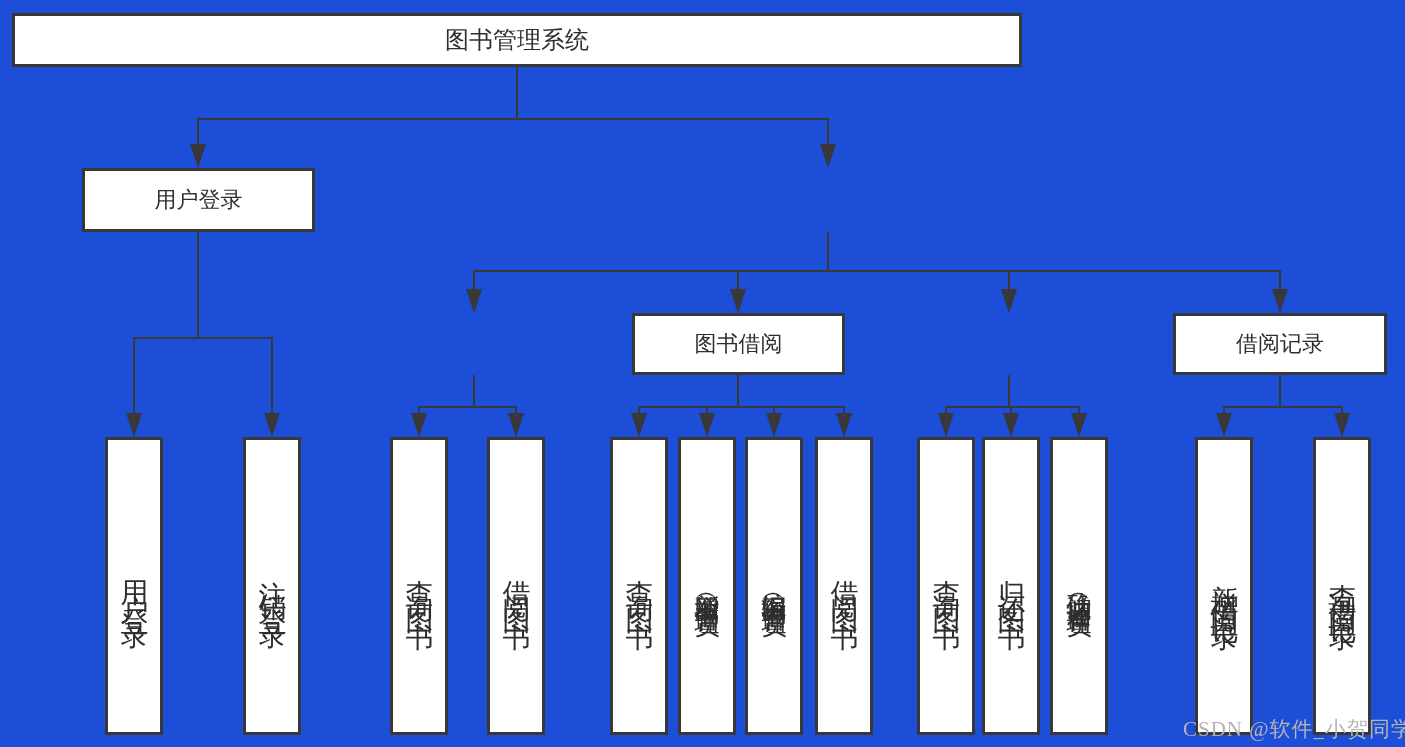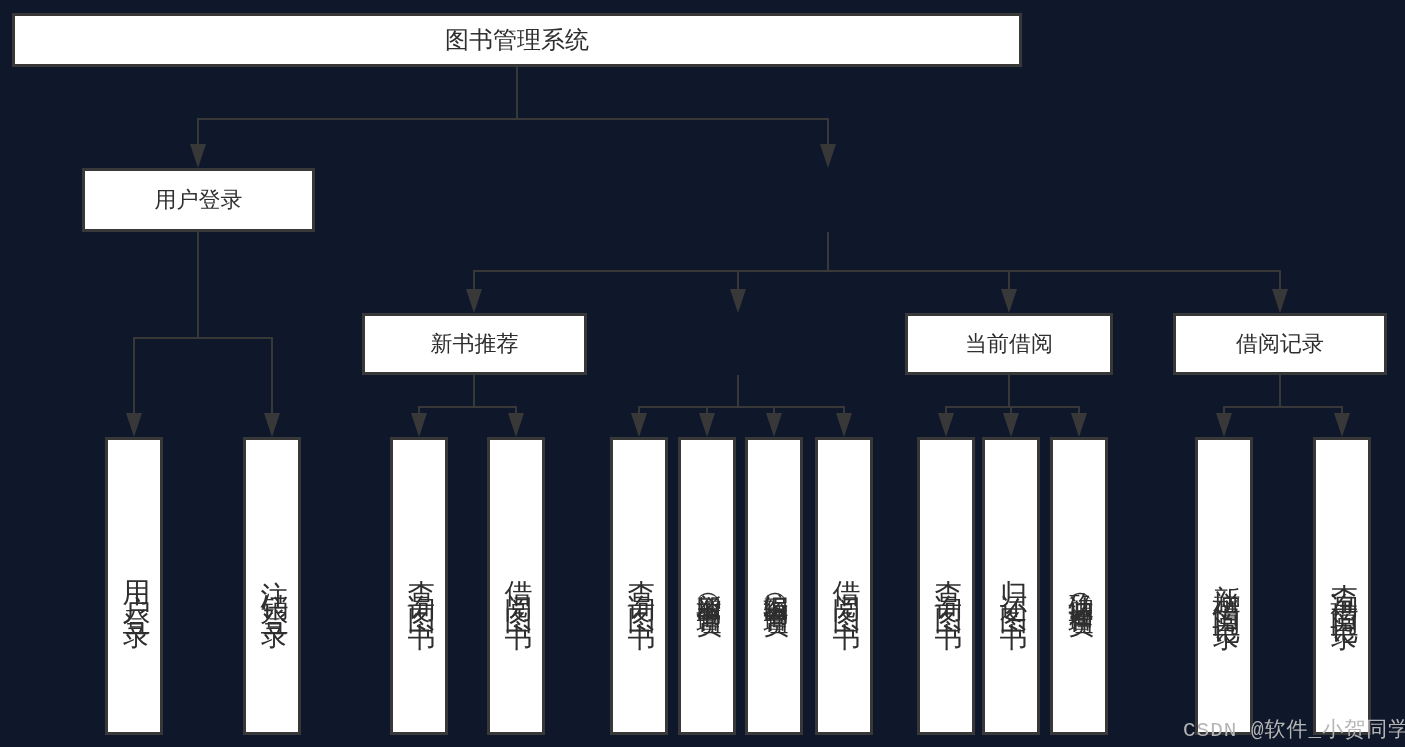--- a/index.html
+++ b/index.html
@@ -1,20 +1,20 @@
 <!DOCTYPE html>
 <html><head>
 <meta charset="utf-8">
 <style>
   html,body{margin:0;padding:0;background:#fff;}
   .canvas{
     position:relative;
     width:1405px;height:747px;
-    background:#0f172a;
-    font-family:Liberation Mono, monospace;
+    background:#1d4ed8;
+    font-family:Liberation Serif, serif;
     overflow:hidden;
   }
   
   .vl{position:absolute;width:2px;background:#383838;}
   .hl{position:absolute;height:2px;background:#383838;}
   .ah{position:absolute;width:0;height:0;
       border-left:8px solid transparent;
       border-right:8px solid transparent;
       border-top:24px solid #383838;}
   
@@ -95,25 +95,22 @@
   <div class="ah" style="left:1334px;top:413px;"></div>
 
   <div class="node hnode root" style="left:12px;top:13px;width:1010px;height:54px;">
     <span>图书管理系统</span>
   </div>
 
   <div class="node hnode" style="left:82px;top:168px;width:233px;height:64px;">
     <span>用户登录</span>
   </div>
 
-  <div class="node hnode" style="left:362px;top:313px;width:225px;height:62px;">
-    <span>新书推荐</span>
-  </div>
-  <div class="node hnode" style="left:905px;top:313px;width:208px;height:62px;">
-    <span>当前借阅</span>
+  <div class="node hnode" style="left:632px;top:313px;width:213px;height:62px;">
+    <span>图书借阅</span>
   </div>
   <div class="node hnode" style="left:1173px;top:313px;width:214px;height:62px;">
     <span>借阅记录</span>
   </div>
 
   <div class="node vnode" style="left:105px;top:437px;width:58px;height:298px;">
     <span class="vt4">用户登录</span>
   </div>
   <div class="node vnode" style="left:243px;top:437px;width:58px;height:298px;">
     <span class="vt4">注销登录</span>

